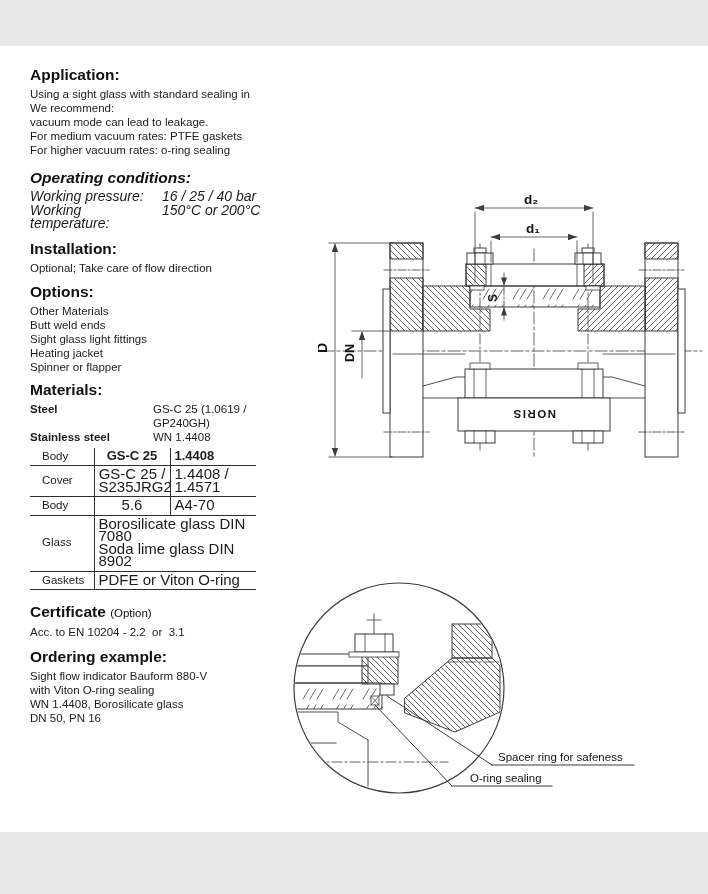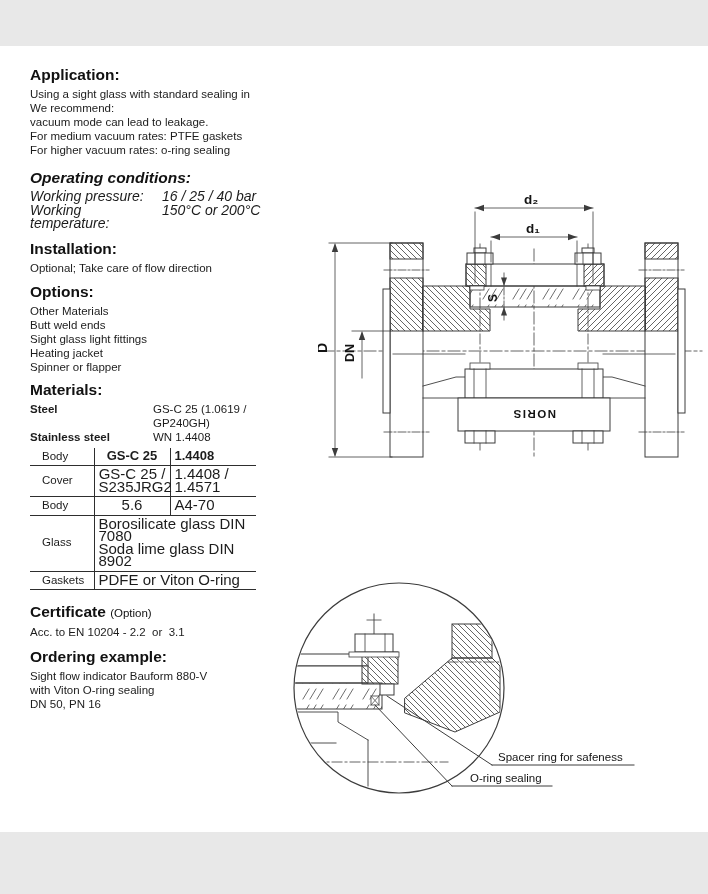--- a/index.html
+++ b/index.html
@@ -123,20 +123,21 @@
 
     <div class="sec m-cert">
       <h2><span>Certificate</span> <span class="opt">(Option)</span></h2>
       <p>Acc. to EN 10204 - 2.2  or  3.1</p>
     </div>
 
     <div class="sec m-ord">
       <h2>Ordering example:</h2>
       <p>Sight flow indicator Bauform 880-V</p>
       <p>with Viton O-ring sealing</p>
+      <p>WN 1.4408, Borosilicate glass</p>
       <p>DN 50, PN 16</p>
     </div>
   </div>
 
   <svg class="abs" style="left:318px;top:138px" width="392" height="292" viewBox="318 138 392 292" stroke-linecap="square" fill="none">
     <defs>
       <pattern id="hA" width="6" height="6" patternUnits="userSpaceOnUse">
         <path d="M0,0 L6,6" stroke="#555" stroke-width="0.9"></path>
       </pattern>
       <pattern id="hB" width="6" height="6" patternUnits="userSpaceOnUse">

